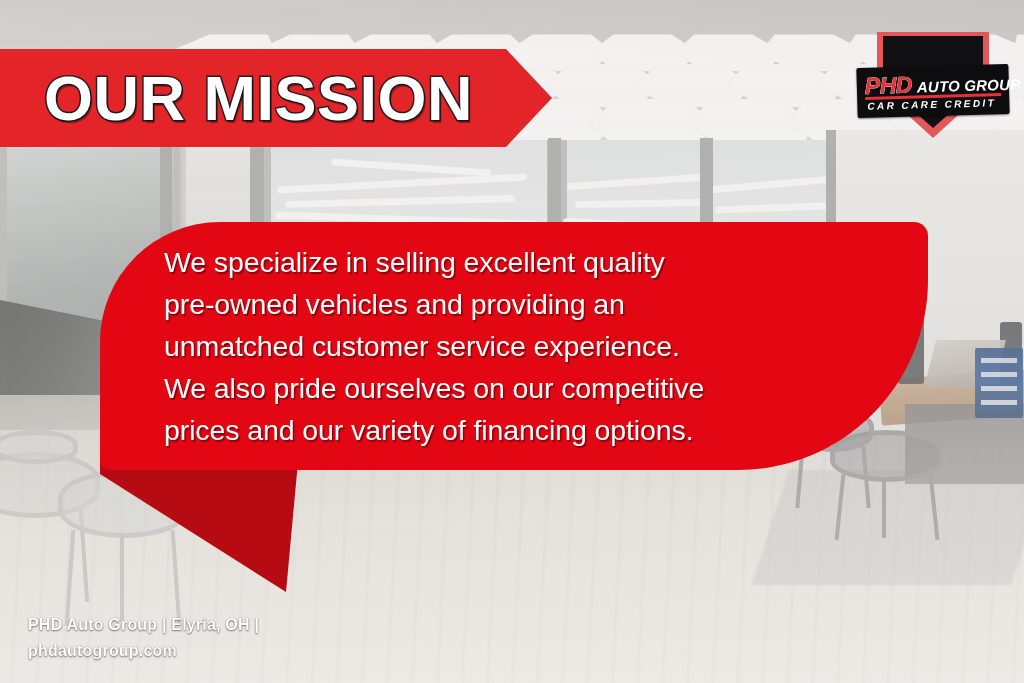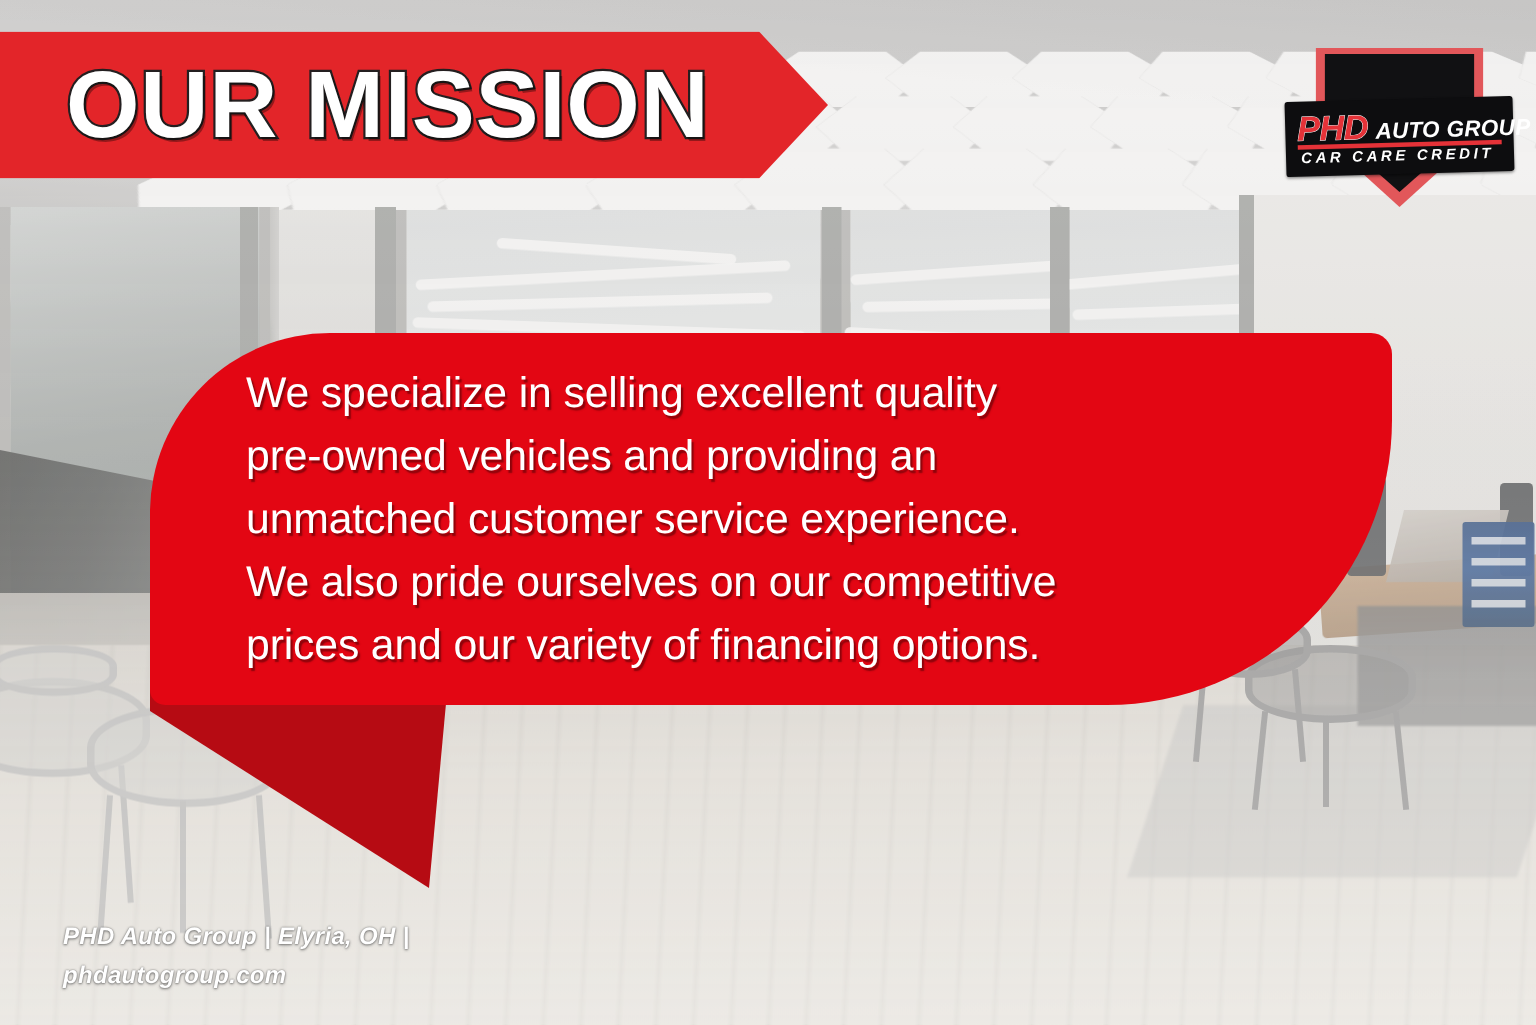--- a/index.html
+++ b/index.html
@@ -182,21 +182,21 @@
     pointer-events: none;
   }
   .photo-desat {
     position: absolute; inset: 0;
     background: rgba(215,213,208,.30);
     pointer-events: none;
   }
 
   
   .banner {
-    position: absolute; left: 0; top: 21px;
+    position: absolute; left: 0; top: 49px;
     width: 552px; height: 98px;
     background: var(--banner-red, #E32529);
     clip-path: polygon(0 0, 506px 0, 552px 50%, 506px 100%, 0 100%);
     display: flex; align-items: center;
   }
   .banner-title {
     margin-left: 44px;
     font-size: 63px;
     font-weight: 700;
     letter-spacing: .5px;
@@ -274,29 +274,28 @@
     color: #ffffff;
     font-size: 28.5px;
     line-height: 42px;
     font-weight: 400;
     letter-spacing: -.1px;
     text-shadow: 1.5px 2px 1px rgba(70,0,4,.55);
   }
 
   
   .footer {
-    position: absolute; left: 42px; top: 612px;
+    position: absolute; left: 28px; top: 612px;
     width: 340px;
     color: #ffffff;
     font-size: 16px;
     font-weight: 700;
     line-height: 26px;
     letter-spacing: .2px;
     text-shadow: 0 1px 2px rgba(60,60,60,.65), 0 0 1px rgba(0,0,0,.5);
-    font-style: italic;
   }
 </style>
 </head>
 <body>
 
 <div id="poster">
 
   <div class="photo">
 
     <div class="ceiling"></div>

